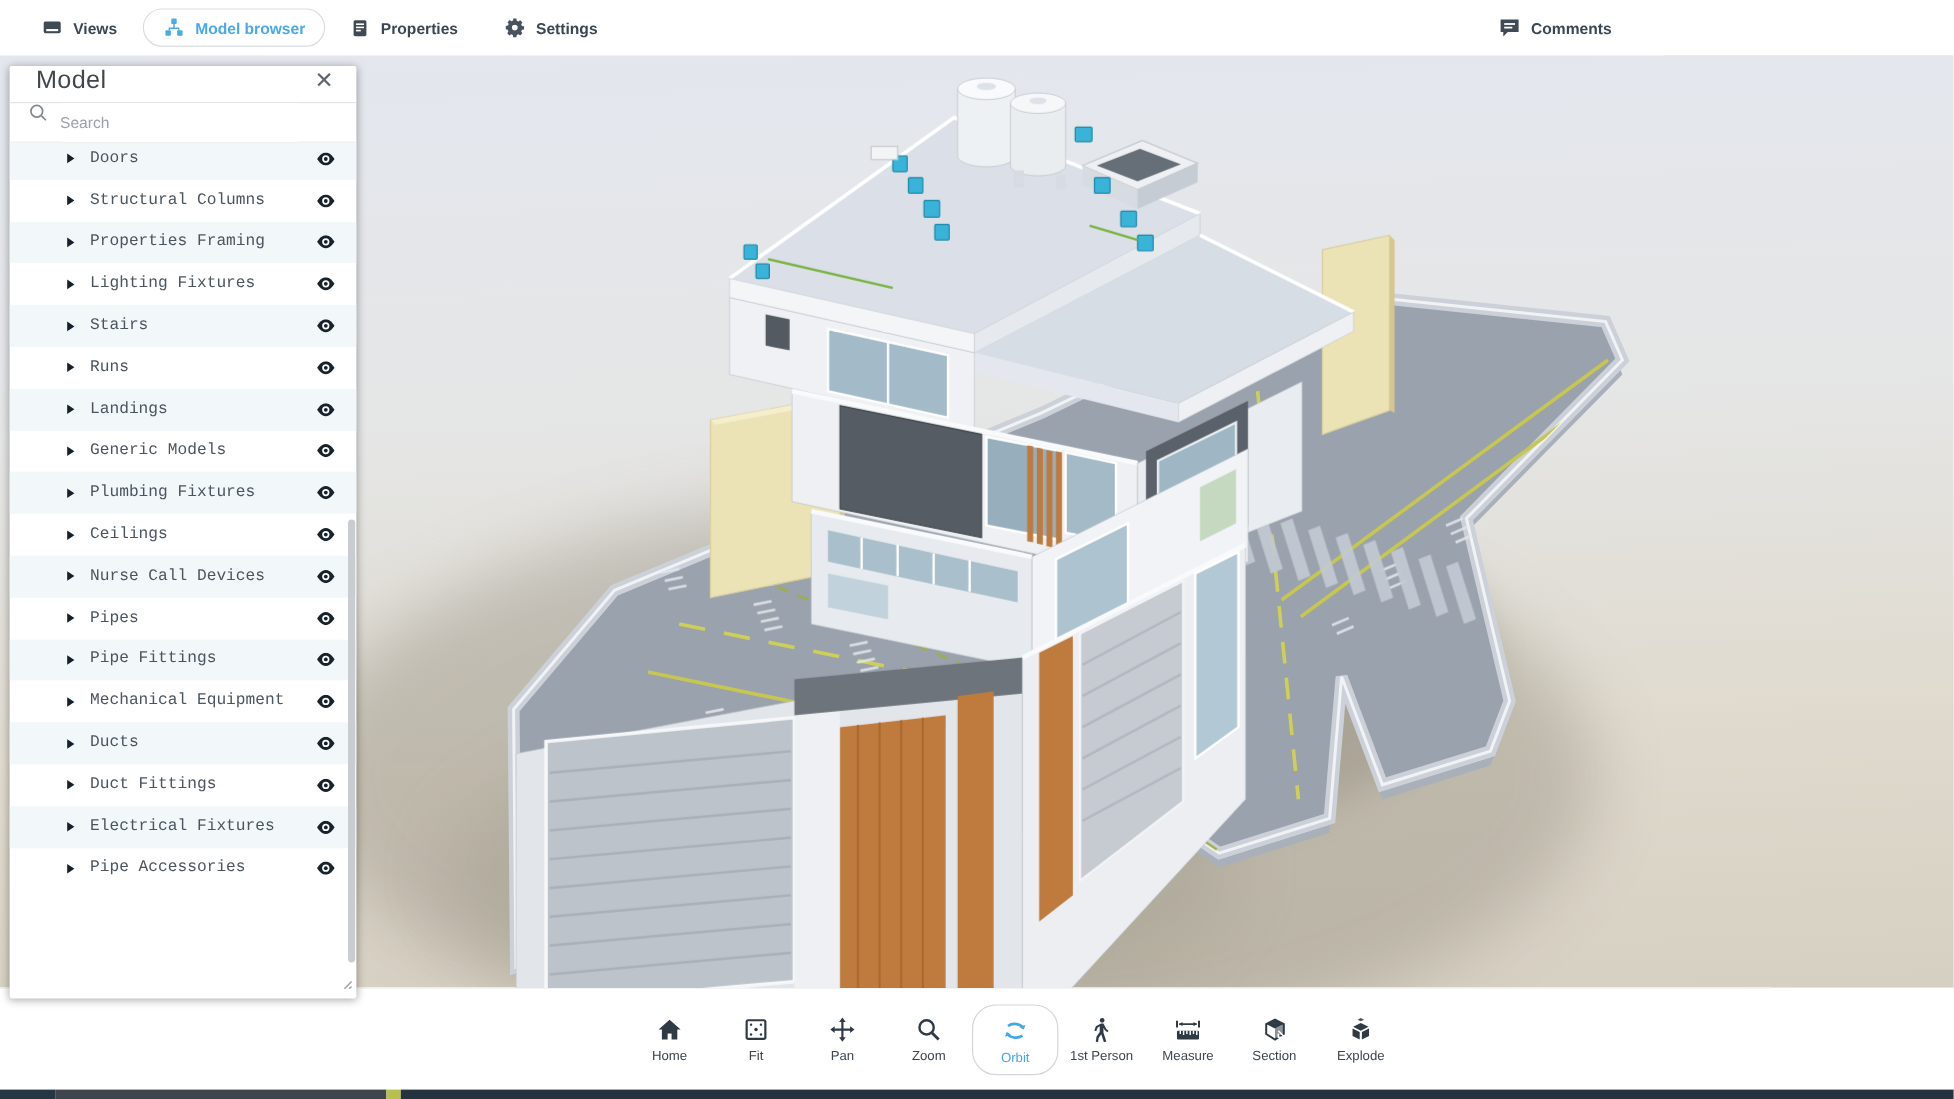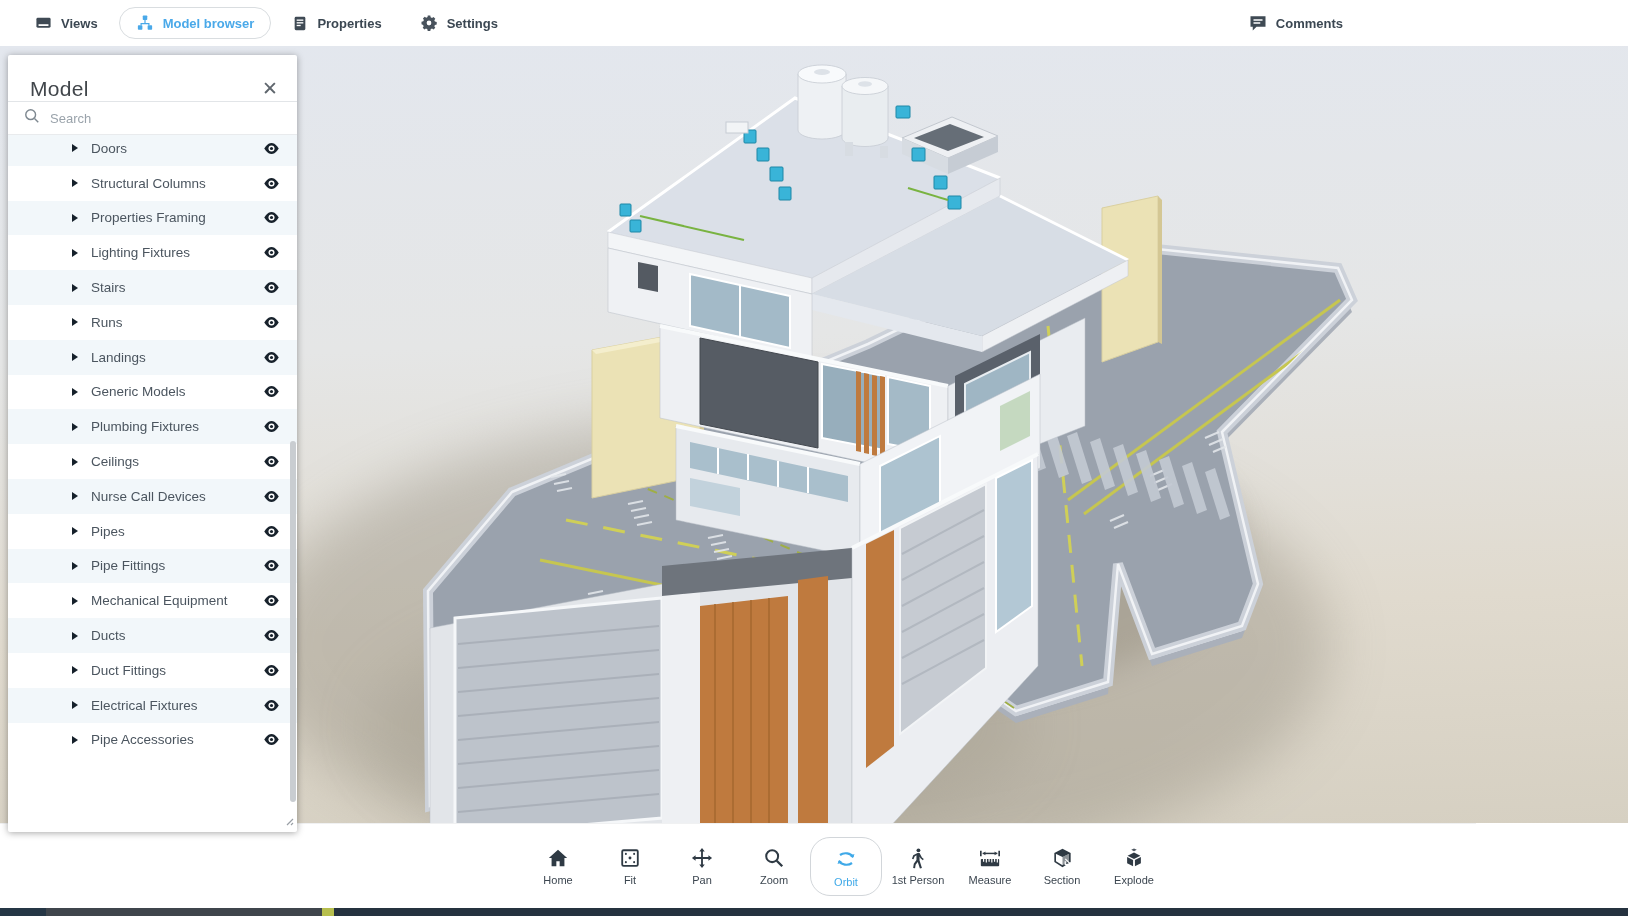--- a/index.html
+++ b/index.html
@@ -20,32 +20,32 @@
 
   
   .viewport { position:absolute; left:0; top:46px; width:1628px; height:777px;
     background:linear-gradient(178deg,#e3e7ee 0%,#e5e6e6 38%,#e0dace 72%,#d6d0c2 100%); }
   .viewport svg.scene { position:absolute; left:0; top:0; }
 
   
   .model-panel { position:absolute; left:8px; top:55px; width:289px; height:777px;
     background:#fff; border-radius:2px; box-shadow:0 1px 7px rgba(0,0,0,.35);
     z-index:40; display:flex; flex-direction:column; }
-  .mp-header { height:47px; display:flex; align-items:flex-end; padding:0 14px 0 22px;
+  .mp-header { height:31px; display:flex; align-items:flex-start; padding:0 14px 0 22px;
     border-bottom:1px solid #e2e5e8; flex:0 0 auto;gap:18px; }
   .mp-title { font-size:21px; color:#41464b; font-weight:400; flex:1; letter-spacing:.3px; }
   .mp-close { font-size:19px; color:#5f666d; cursor:pointer; line-height:1; padding:3px 5px; }
-  .mp-search { height:33px; display:flex; align-items:center; gap:10px; padding:0 14px 0 16px;
+  .mp-search { height:33px; display:flex; gap:10px; padding:0 14px 0 16px;
     border-bottom:1px solid #e9ebed; flex:0 0 auto; }
   .mp-search input { border:none; outline:none; font-size:13px; color:#3c454d; width:200px;
     font-family:"Liberation Sans",sans-serif; }
   .mp-search input::placeholder { color:#9aa3ab; }
   .mp-list { flex:1; overflow:hidden; position:relative; }
   .mp-rows { position:absolute; left:0; right:0; top:-4px; }
-  .row { height:34.8px; display:flex; align-items:center; padding-left:64px; cursor:pointer; }
+  .row { height:34.8px; display:flex; align-items:center; padding-left:48px; cursor:pointer;font-family:Liberation Mono, monospace; }
   .row:nth-child(odd) { background:#f2f7fa; }
   .caret { width:0; height:0; border-left:6px solid #15202a; border-top:4.5px solid transparent;
     border-bottom:4.5px solid transparent; margin-right:13px; flex:0 0 auto; }
   .row-label { font-size:13.5px; color:#4b555f; flex:1; }
   .eye { margin-right:17px; display:flex; align-items:center; cursor:pointer; }
   .mp-scroll { position:absolute; right:1px; top:0; bottom:0; width:7px; }
   .mp-thumb { position:absolute; right:0; width:6px; top:45%; height:53%;
     background:#c9cdd1; border-radius:3px; }
   .mp-footer { height:16px; flex:0 0 auto; position:relative; }
   .mp-resize { position:absolute; right:3px; bottom:2px; }

